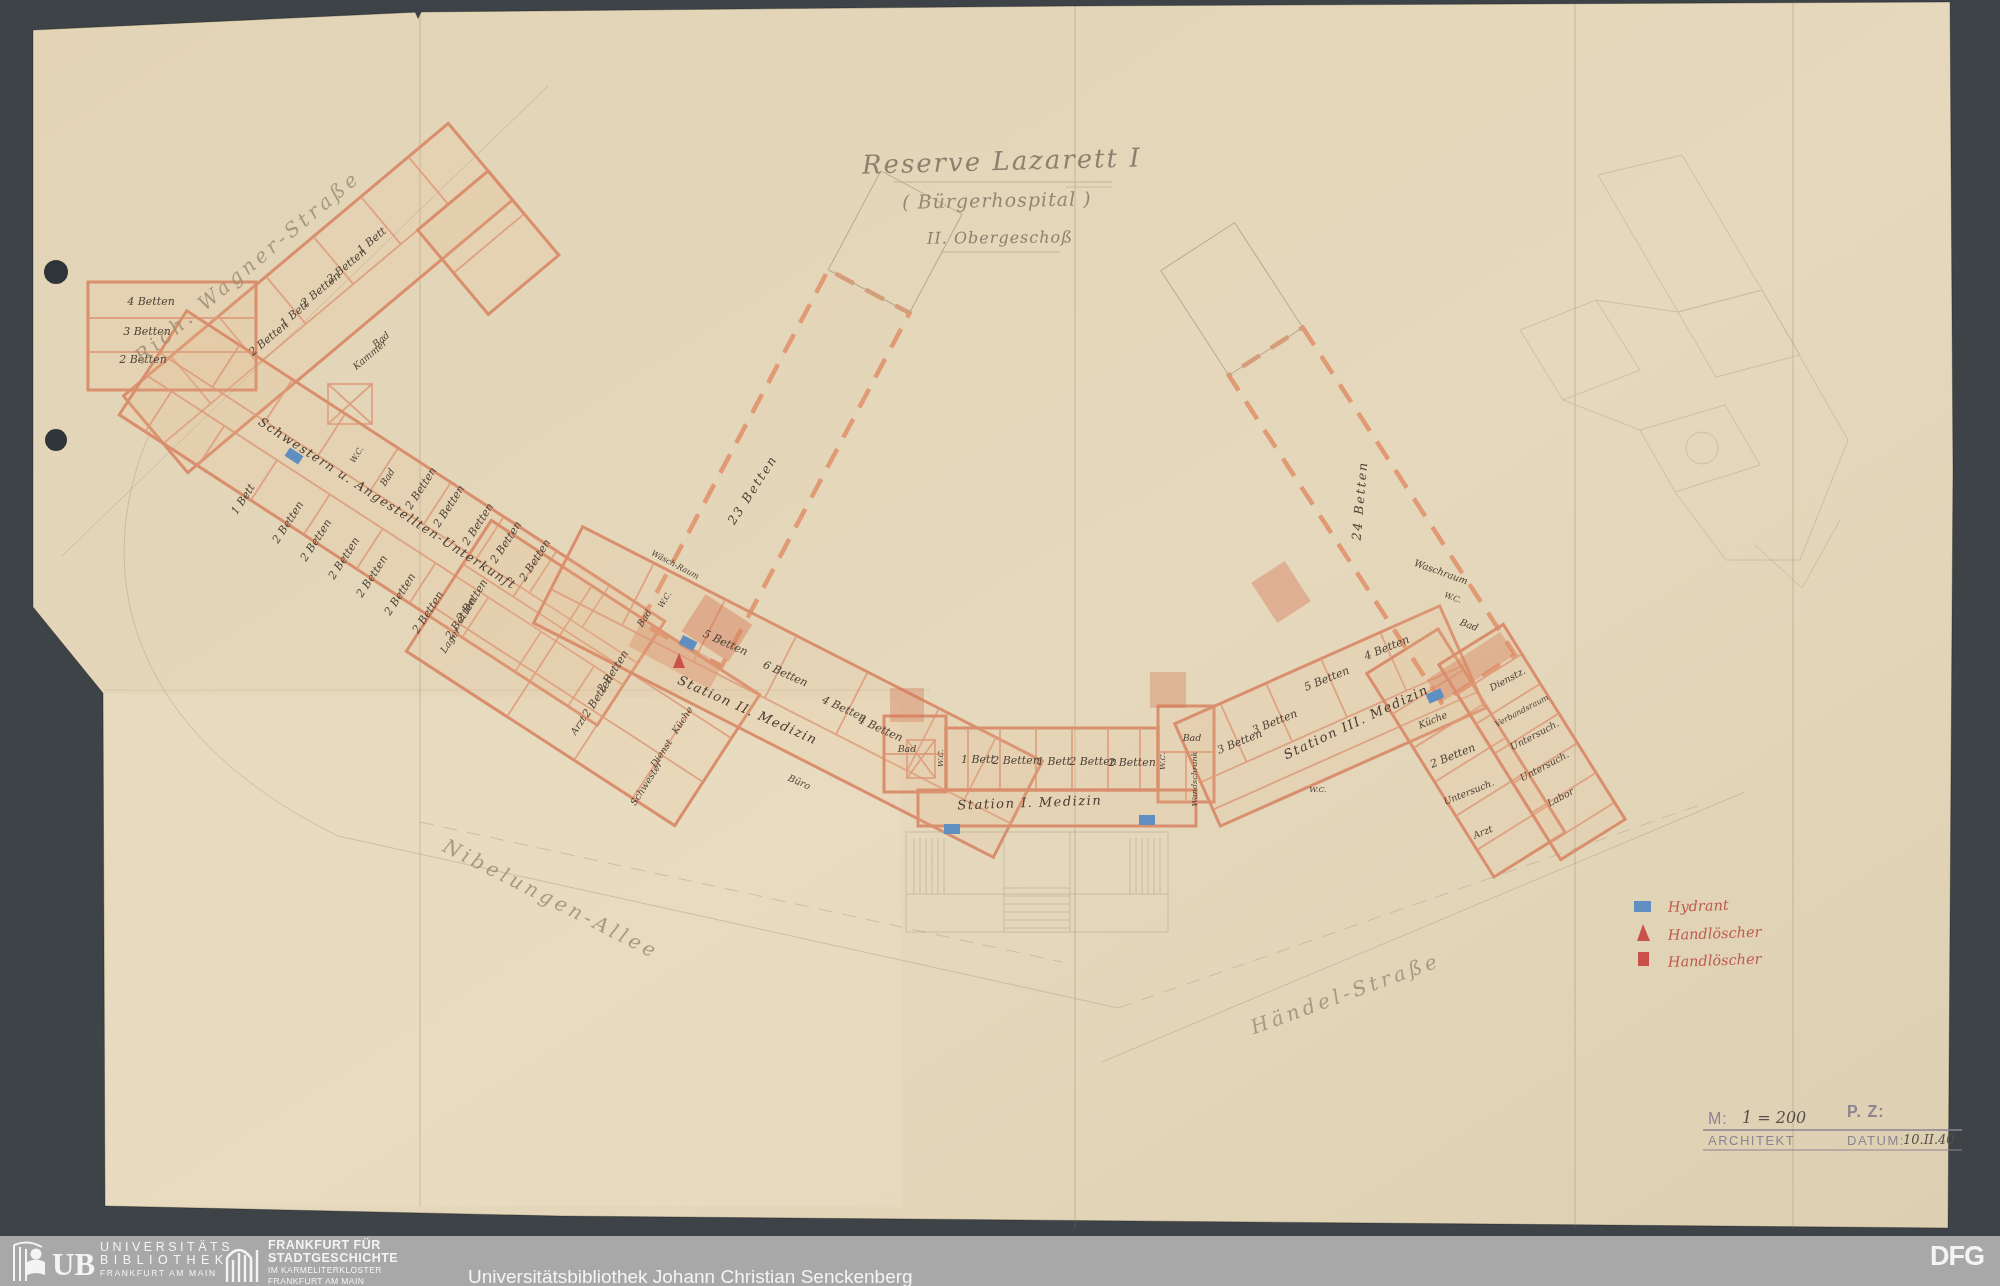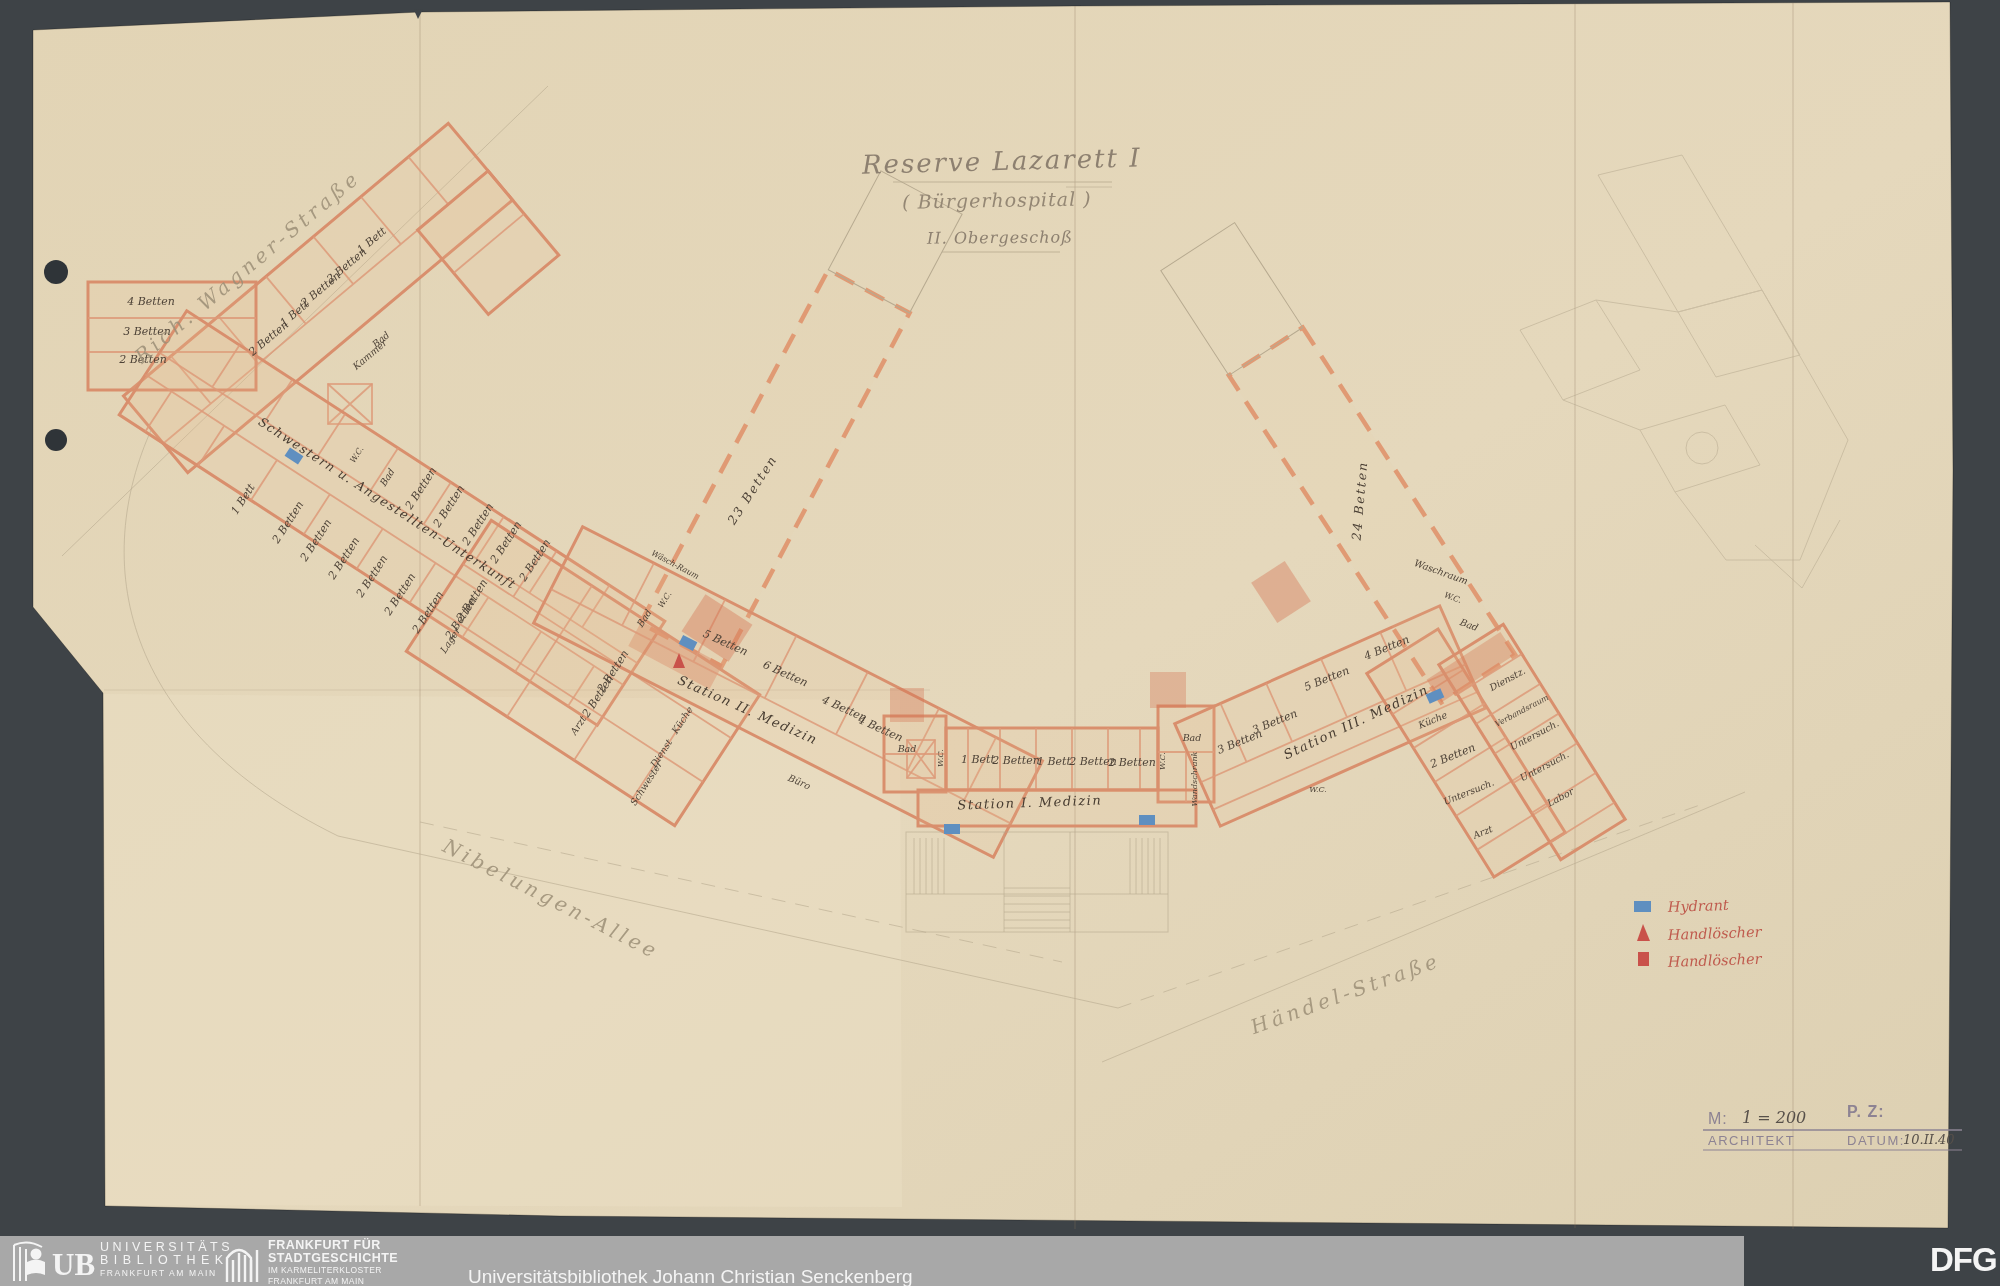--- a/index.html
+++ b/index.html
@@ -21,32 +21,32 @@
   .hand-sm{font:italic 13px "DejaVu Serif",serif;fill:#57504a;text-anchor:start;}
   .print{font:16px "Liberation Sans",sans-serif;fill:#8d8393;letter-spacing:1px;text-anchor:start;}
   .print-sm{font:13px "Liberation Sans",sans-serif;fill:#8d8393;letter-spacing:1.5px;text-anchor:start;}
   .wf{stroke:#d98f6d;fill:rgba(235,190,152,.14);stroke-width:3;}
   .wi{stroke:#dd9a79;fill:none;stroke-width:1.8;opacity:.85;}
   .wd{stroke:#e09a74;fill:rgba(240,205,170,.10);stroke-width:4.5;stroke-dasharray:21 13;}
   .pc{stroke:#b7aa90;fill:none;stroke-width:1;}
   .pc2{stroke:#b7aa90;fill:none;stroke-width:1;opacity:.6;}
   .seam{stroke:rgba(140,120,90,.22);stroke-width:1.5;}
   
-  .footer{position:absolute;left:0;top:1236px;width:1744px;height:50px;background:#a8a8a8;}
+  .footer{position:absolute;left:0;top:1236px;width:2000px;height:50px;background:#a8a8a8;}
   .footer *{color:#f4f4f4;}
   .f-abs{position:absolute;}
   .ub-lines{left:100px;top:5px;line-height:13px;}
   .ub-l1{font-size:12.5px;letter-spacing:3.5px;}
   .ub-l2{font-size:12.5px;letter-spacing:5.5px;}
   .ub-l3{font-size:8.5px;letter-spacing:1.6px;}
   .isg-lines{left:268px;top:3px;line-height:11px;}
   .isg-l1{font-size:12.5px;font-weight:bold;letter-spacing:.5px;line-height:13px;}
   .isg-l2{font-size:8.5px;letter-spacing:.4px;}
   .f-center{left:468px;top:16px;height:50px;line-height:50px;font-size:19px;}
-  .f-dfg{left:1930px;top:5px;font-size:33px;font-weight:800;letter-spacing:-1px;}
+  .f-dfg{left:1930px;top:5px;font-size:27px;font-weight:800;letter-spacing:-1px;}
 </style>
 </head>
 <body>
 
 <div class="stage">
 
 <svg width="2000" height="1236" viewBox="0 0 2000 1236">
   <defs>
     <linearGradient id="paperGrad" x1="0" y1="0" x2="1" y2="1">
       <stop offset="0" stop-color="#e2d4b5"></stop>

